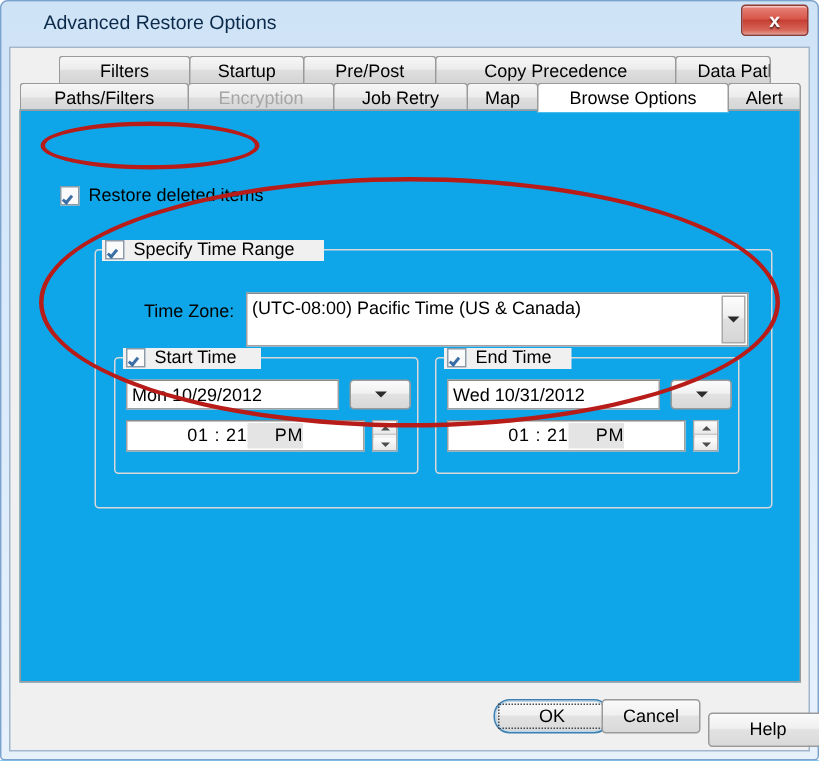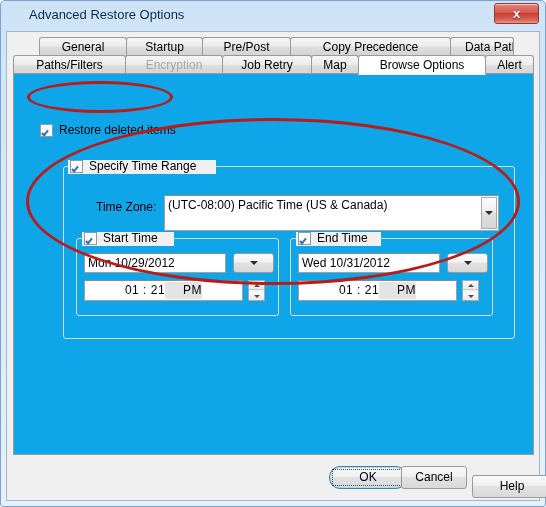--- a/index.html
+++ b/index.html
@@ -316,21 +316,21 @@
     <div id="title-text">Advanced Restore Options</div>
     <div id="close-btn">
       <div id="close-glyph">x</div>
     </div>
   </div>
 
   <div id="client">
 
     <div id="tabstrip">
 
-      <div class="tab row1" style="left:26px;  width:88px;">General</div>
+      <div class="tab row1" style="left:26px;  width:88px;">Filters</div>
       <div class="tab row1" style="left:189px; width:89px;">Pre/Post</div>
       <div class="tab row1" style="left:113px; width:77px;">Startup</div>
       <div class="tab row1" style="left:277px; width:161px;">Copy Precedence</div>
       <div class="tab row1" style="left:437px; width:64px;padding-left:14px;">Data Path</div>
 
       <div class="tab row2" style="left:0px;   width:113px;">Paths/Filters</div>
       <div class="tab row2 disabled" style="left:112px; width:98px;">Encryption</div>
       <div class="tab row2" style="left:209px; width:90px;">Job Retry</div>
       <div class="tab row2" style="left:298px; width:48px;">Map</div>
       <div class="tab row2 selected" style="left:345px; width:128px;">Browse Options</div>

